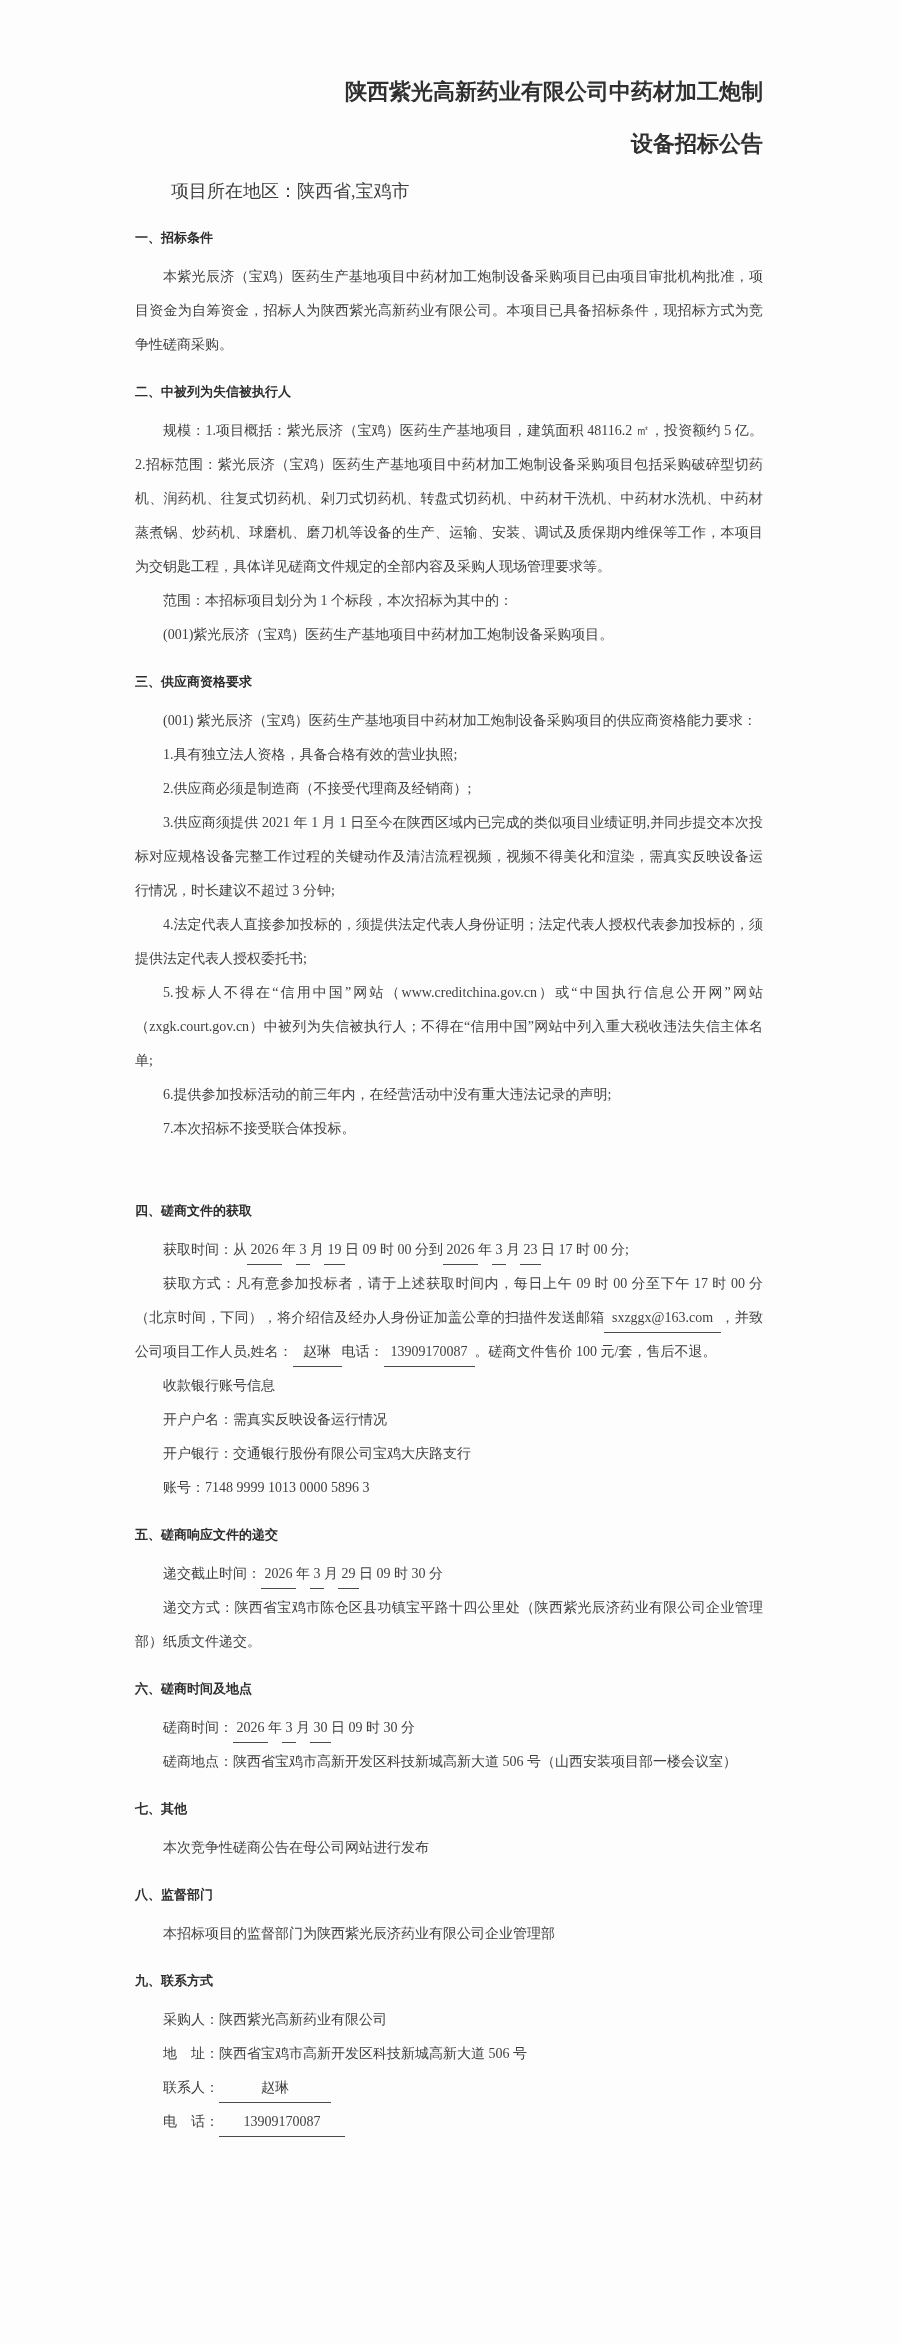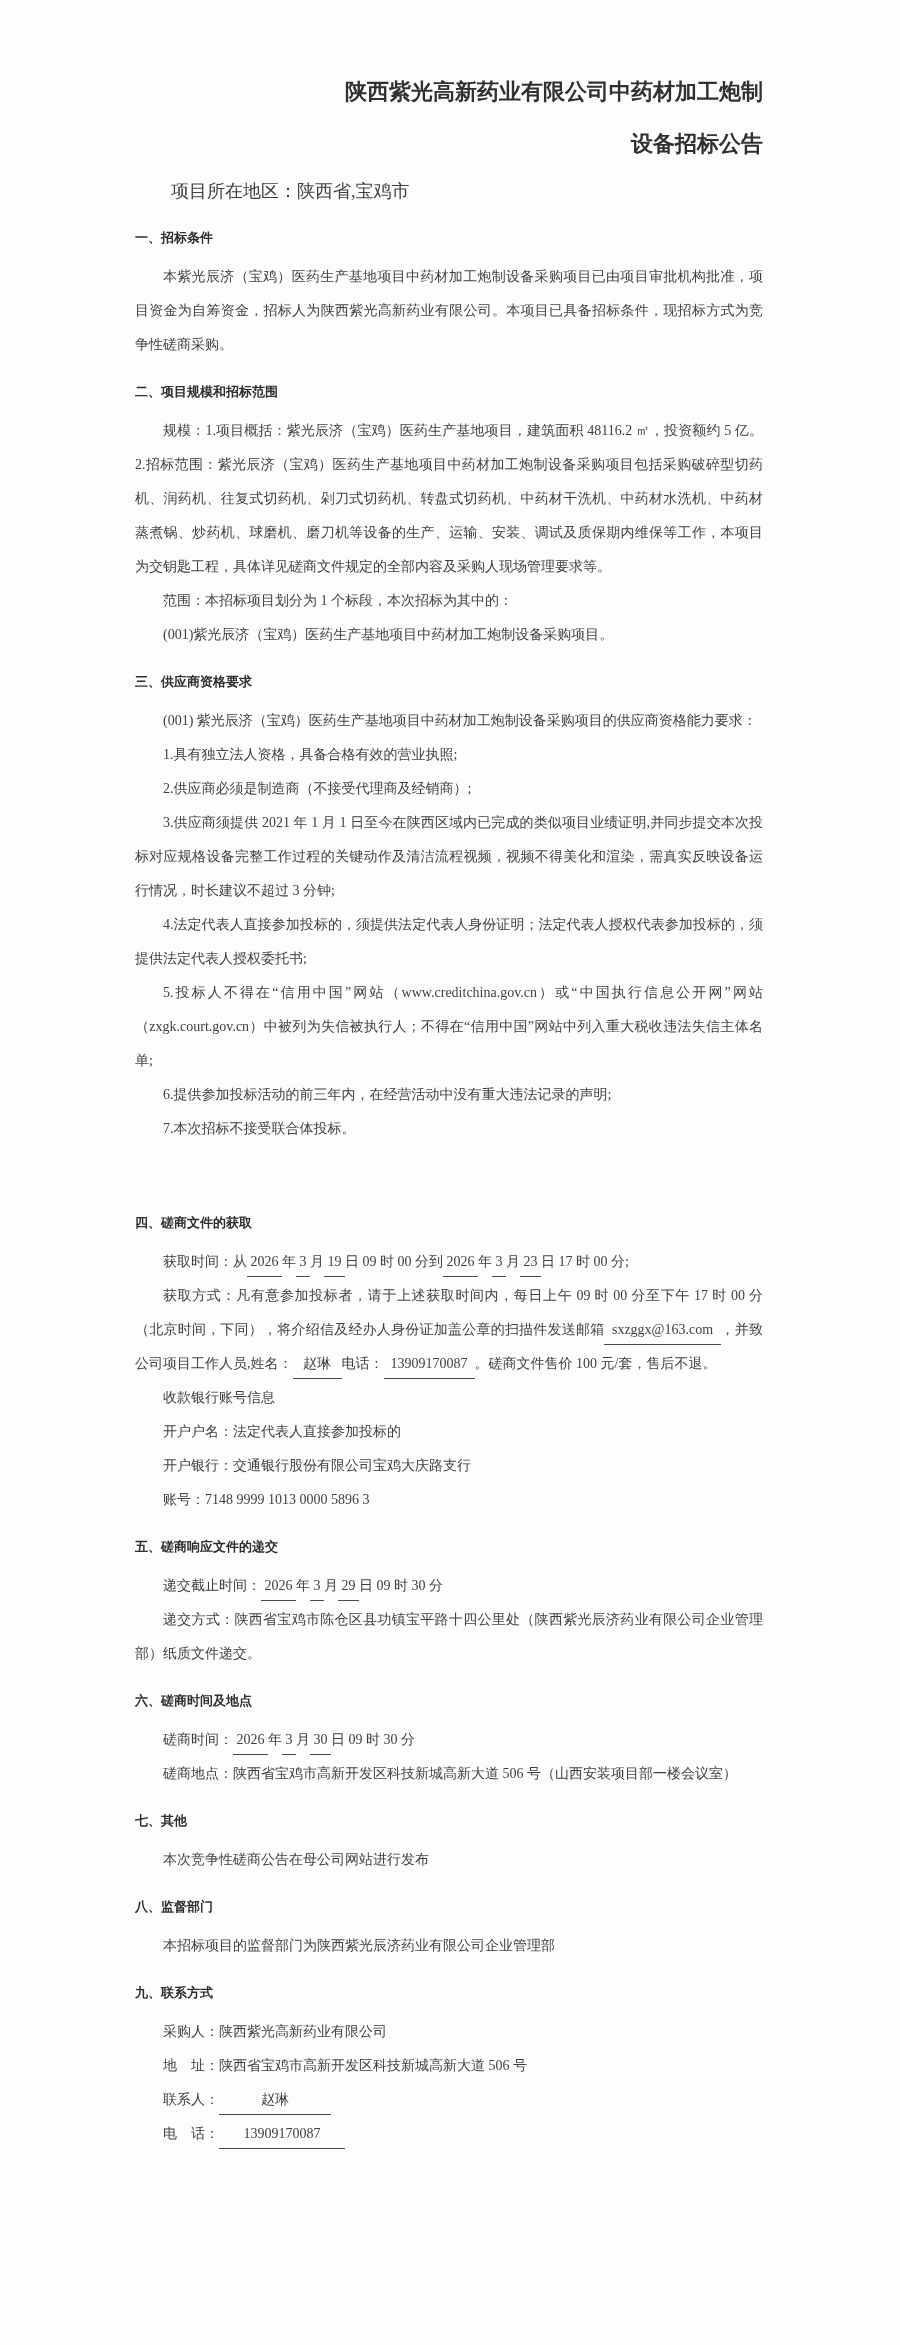--- a/index.html
+++ b/index.html
@@ -32,21 +32,21 @@
     text-indent: 2em;
     margin: 0;
   }
   .heading {
     font-size: 13px;
     font-weight: bold;
     line-height: 34px;
     color: #2e2e2e;
     margin: 13px 0 5px 0;
   }
-  .heading.sec-spacer { margin-top: 60px; }
+  .heading.sec-spacer { margin-top: 48px; }
   .para {
     font-size: 14px;
     line-height: 34px;
     text-indent: 2em;
     text-align: justify;
     margin: 0;
   }
   .u {
     border-bottom: 1.5px solid #4a4a4a;
     white-space: pre;
@@ -60,38 +60,38 @@
   <div class="content">
 
     <div class="doc-title">陕西紫光高新药业有限公司中药材加工炮制</div>
     <div class="doc-title">设备招标公告</div>
 
     <p class="meta-line">项目所在地区：陕西省,宝鸡市</p>
 
     <div id="sections">
         <div class="heading">一、招标条件</div>
         <p class="para"><span>本紫光辰济（宝鸡）医药生产基地项目中药材加工炮制设备采购项目已由项目审批机构批准，项目资金为自筹资金，招标人为陕西紫光高新药业有限公司。本项目已具备招标条件，现招标方式为竞争性磋商采购。</span></p>
-        <div class="heading">二、项目规模和招标范围</div>
+        <div class="heading">二、中被列为失信被执行人</div>
         <p class="para"><span>规模：1.项目概括：紫光辰济（宝鸡）医药生产基地项目，建筑面积 48116.2 ㎡，投资额约 5 亿。2.招标范围：紫光辰济（宝鸡）医药生产基地项目中药材加工炮制设备采购项目包括采购破碎型切药机、润药机、往复式切药机、剁刀式切药机、转盘式切药机、中药材干洗机、中药材水洗机、中药材蒸煮锅、炒药机、球磨机、磨刀机等设备的生产、运输、安装、调试及质保期内维保等工作，本项目为交钥匙工程，具体详见磋商文件规定的全部内容及采购人现场管理要求等。</span></p>
         <p class="para"><span>范围：本招标项目划分为 1 个标段，本次招标为其中的：</span></p>
         <p class="para"><span>(001)紫光辰济（宝鸡）医药生产基地项目中药材加工炮制设备采购项目。</span></p>
         <div class="heading">三、供应商资格要求</div>
         <p class="para"><span>(001) 紫光辰济（宝鸡）医药生产基地项目中药材加工炮制设备采购项目的供应商资格能力要求：</span></p>
         <p class="para"><span>1.具有独立法人资格，具备合格有效的营业执照;</span></p>
         <p class="para"><span>2.供应商必须是制造商（不接受代理商及经销商）;</span></p>
         <p class="para"><span>3.供应商须提供 2021 年 1 月 1 日至今在陕西区域内已完成的类似项目业绩证明,并同步提交本次投标对应规格设备完整工作过程的关键动作及清洁流程视频，视频不得美化和渲染，需真实反映设备运行情况，时长建议不超过 3 分钟;</span></p>
         <p class="para"><span>4.法定代表人直接参加投标的，须提供法定代表人身份证明；法定代表人授权代表参加投标的，须提供法定代表人授权委托书;</span></p>
         <p class="para"><span>5.投标人不得在“信用中国”网站（www.creditchina.gov.cn）或“中国执行信息公开网”网站（zxgk.court.gov.cn）中被列为失信被执行人；不得在“信用中国”网站中列入重大税收违法失信主体名单;</span></p>
         <p class="para"><span>6.提供参加投标活动的前三年内，在经营活动中没有重大违法记录的声明;</span></p>
         <p class="para"><span>7.本次招标不接受联合体投标。</span></p>
         <div class="heading sec-spacer">四、磋商文件的获取</div>
         <p class="para"><span>获取时间：从</span><span class="u"> 2026 </span><span>年</span><span class="u"> 3 </span><span>月</span><span class="u"> 19 </span><span>日 09 时 00 分到</span><span class="u"> 2026 </span><span>年</span><span class="u"> 3 </span><span>月</span><span class="u"> 23 </span><span>日 17 时 00 分;</span></p>
         <p class="para"><span>获取方式：凡有意参加投标者，请于上述获取时间内，每日上午 09 时 00 分至下午 17 时 00 分（北京时间，下同），将介绍信及经办人身份证加盖公章的扫描件发送邮箱</span><span class="u">  sxzggx@163.com  </span><span>，并致公司项目工作人员,姓名：</span><span class="u">   赵琳   </span><span>电话：</span><span class="u">  13909170087  </span><span>。磋商文件售价 100 元/套，售后不退。</span></p>
         <p class="para"><span>收款银行账号信息</span></p>
-        <p class="para"><span>开户户名：法定代表人直接参加投标的</span></p>
+        <p class="para"><span>开户户名：需真实反映设备运行情况</span></p>
         <p class="para"><span>开户银行：交通银行股份有限公司宝鸡大庆路支行</span></p>
         <p class="para"><span>账号：7148 9999 1013 0000 5896 3</span></p>
         <div class="heading">五、磋商响应文件的递交</div>
         <p class="para"><span>递交截止时间：</span><span class="u"> 2026 </span><span>年</span><span class="u"> 3 </span><span>月</span><span class="u"> 29 </span><span>日 09 时 30 分</span></p>
         <p class="para"><span>递交方式：陕西省宝鸡市陈仓区县功镇宝平路十四公里处（陕西紫光辰济药业有限公司企业管理部）纸质文件递交。</span></p>
         <div class="heading">六、磋商时间及地点</div>
         <p class="para"><span>磋商时间：</span><span class="u"> 2026 </span><span>年</span><span class="u"> 3 </span><span>月</span><span class="u"> 30 </span><span>日 09 时 30 分</span></p>
         <p class="para"><span>磋商地点：陕西省宝鸡市高新开发区科技新城高新大道 506 号（山西安装项目部一楼会议室）</span></p>
         <div class="heading">七、其他</div>
         <p class="para"><span>本次竞争性磋商公告在母公司网站进行发布</span></p>

